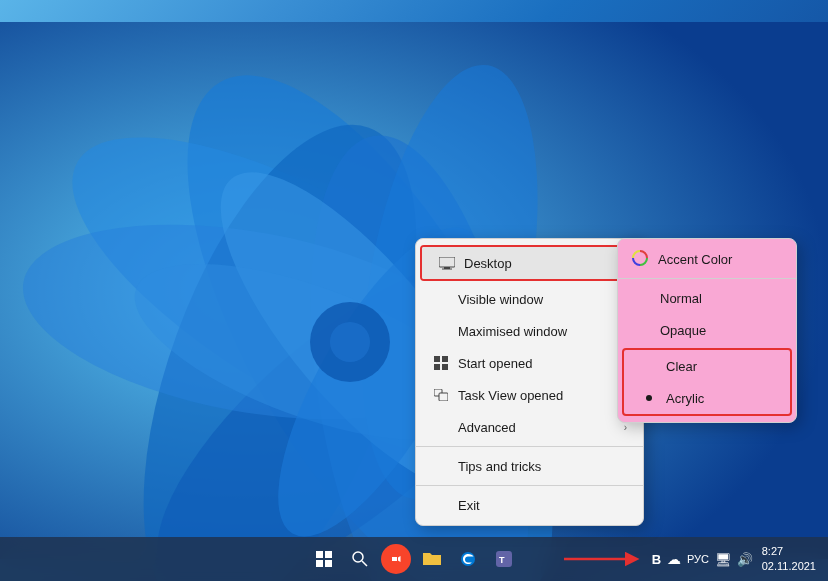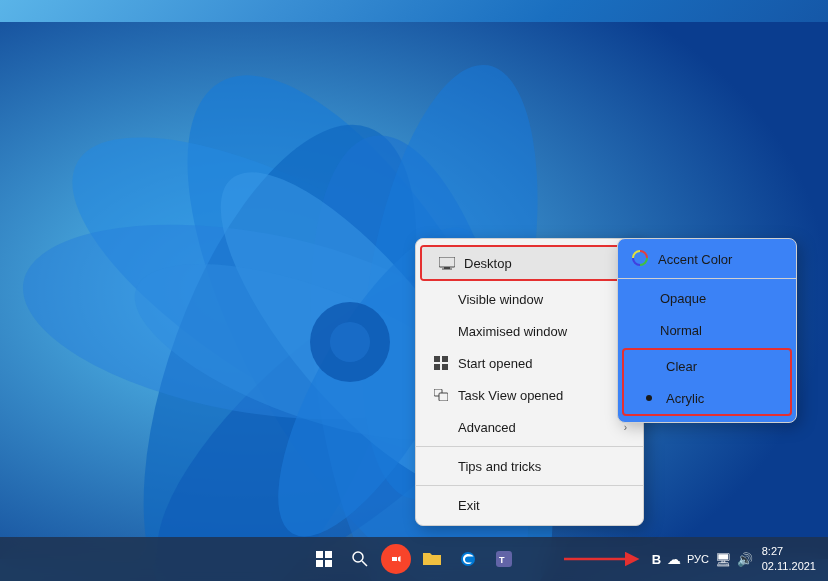--- a/index.html
+++ b/index.html
@@ -153,21 +153,21 @@
     .desktop-item-wrapper .menu-item {
       border-radius: 2px;
     }
 
     
     #context-menu-sub {
       position: absolute;
       top: 238px;
       left: 617px;
       width: 180px;
-      background: #3b82f6;
+      background: #f9a8d4;
       border: 1px solid #d0d0d0;
       border-radius: 8px;
       box-shadow: 4px 4px 16px rgba(0,0,0,0.25);
       z-index: 101;
       overflow: hidden;
       padding: 4px 0;
     }
 
     
     .clear-acrylic-wrapper {
@@ -393,26 +393,26 @@
         <path d="M1 8 A7 7 0 0 1 8 1" stroke="#e0e040" stroke-width="2" fill="none"></path>
       </svg>
     </span>
     <span>Accent Color</span>
   </div>
 
   <div class="menu-divider"></div>
 
   <div class="menu-item">
     <span class="icon-box"></span>
+    <span class="menu-item-label">Normal</span>
+  </div>
+
+  <div class="menu-item">
+    <span class="icon-box"></span>
     <span class="menu-item-label">Opaque</span>
-  </div>
-
-  <div class="menu-item">
-    <span class="icon-box"></span>
-    <span class="menu-item-label">Normal</span>
   </div>
 
   <div class="clear-acrylic-wrapper">
     <div class="menu-item">
       <span class="icon-box"></span>
       <span class="menu-item-label">Clear</span>
     </div>
     <div class="menu-item">
       <span class="icon-box">
         <span class="bullet"></span>

